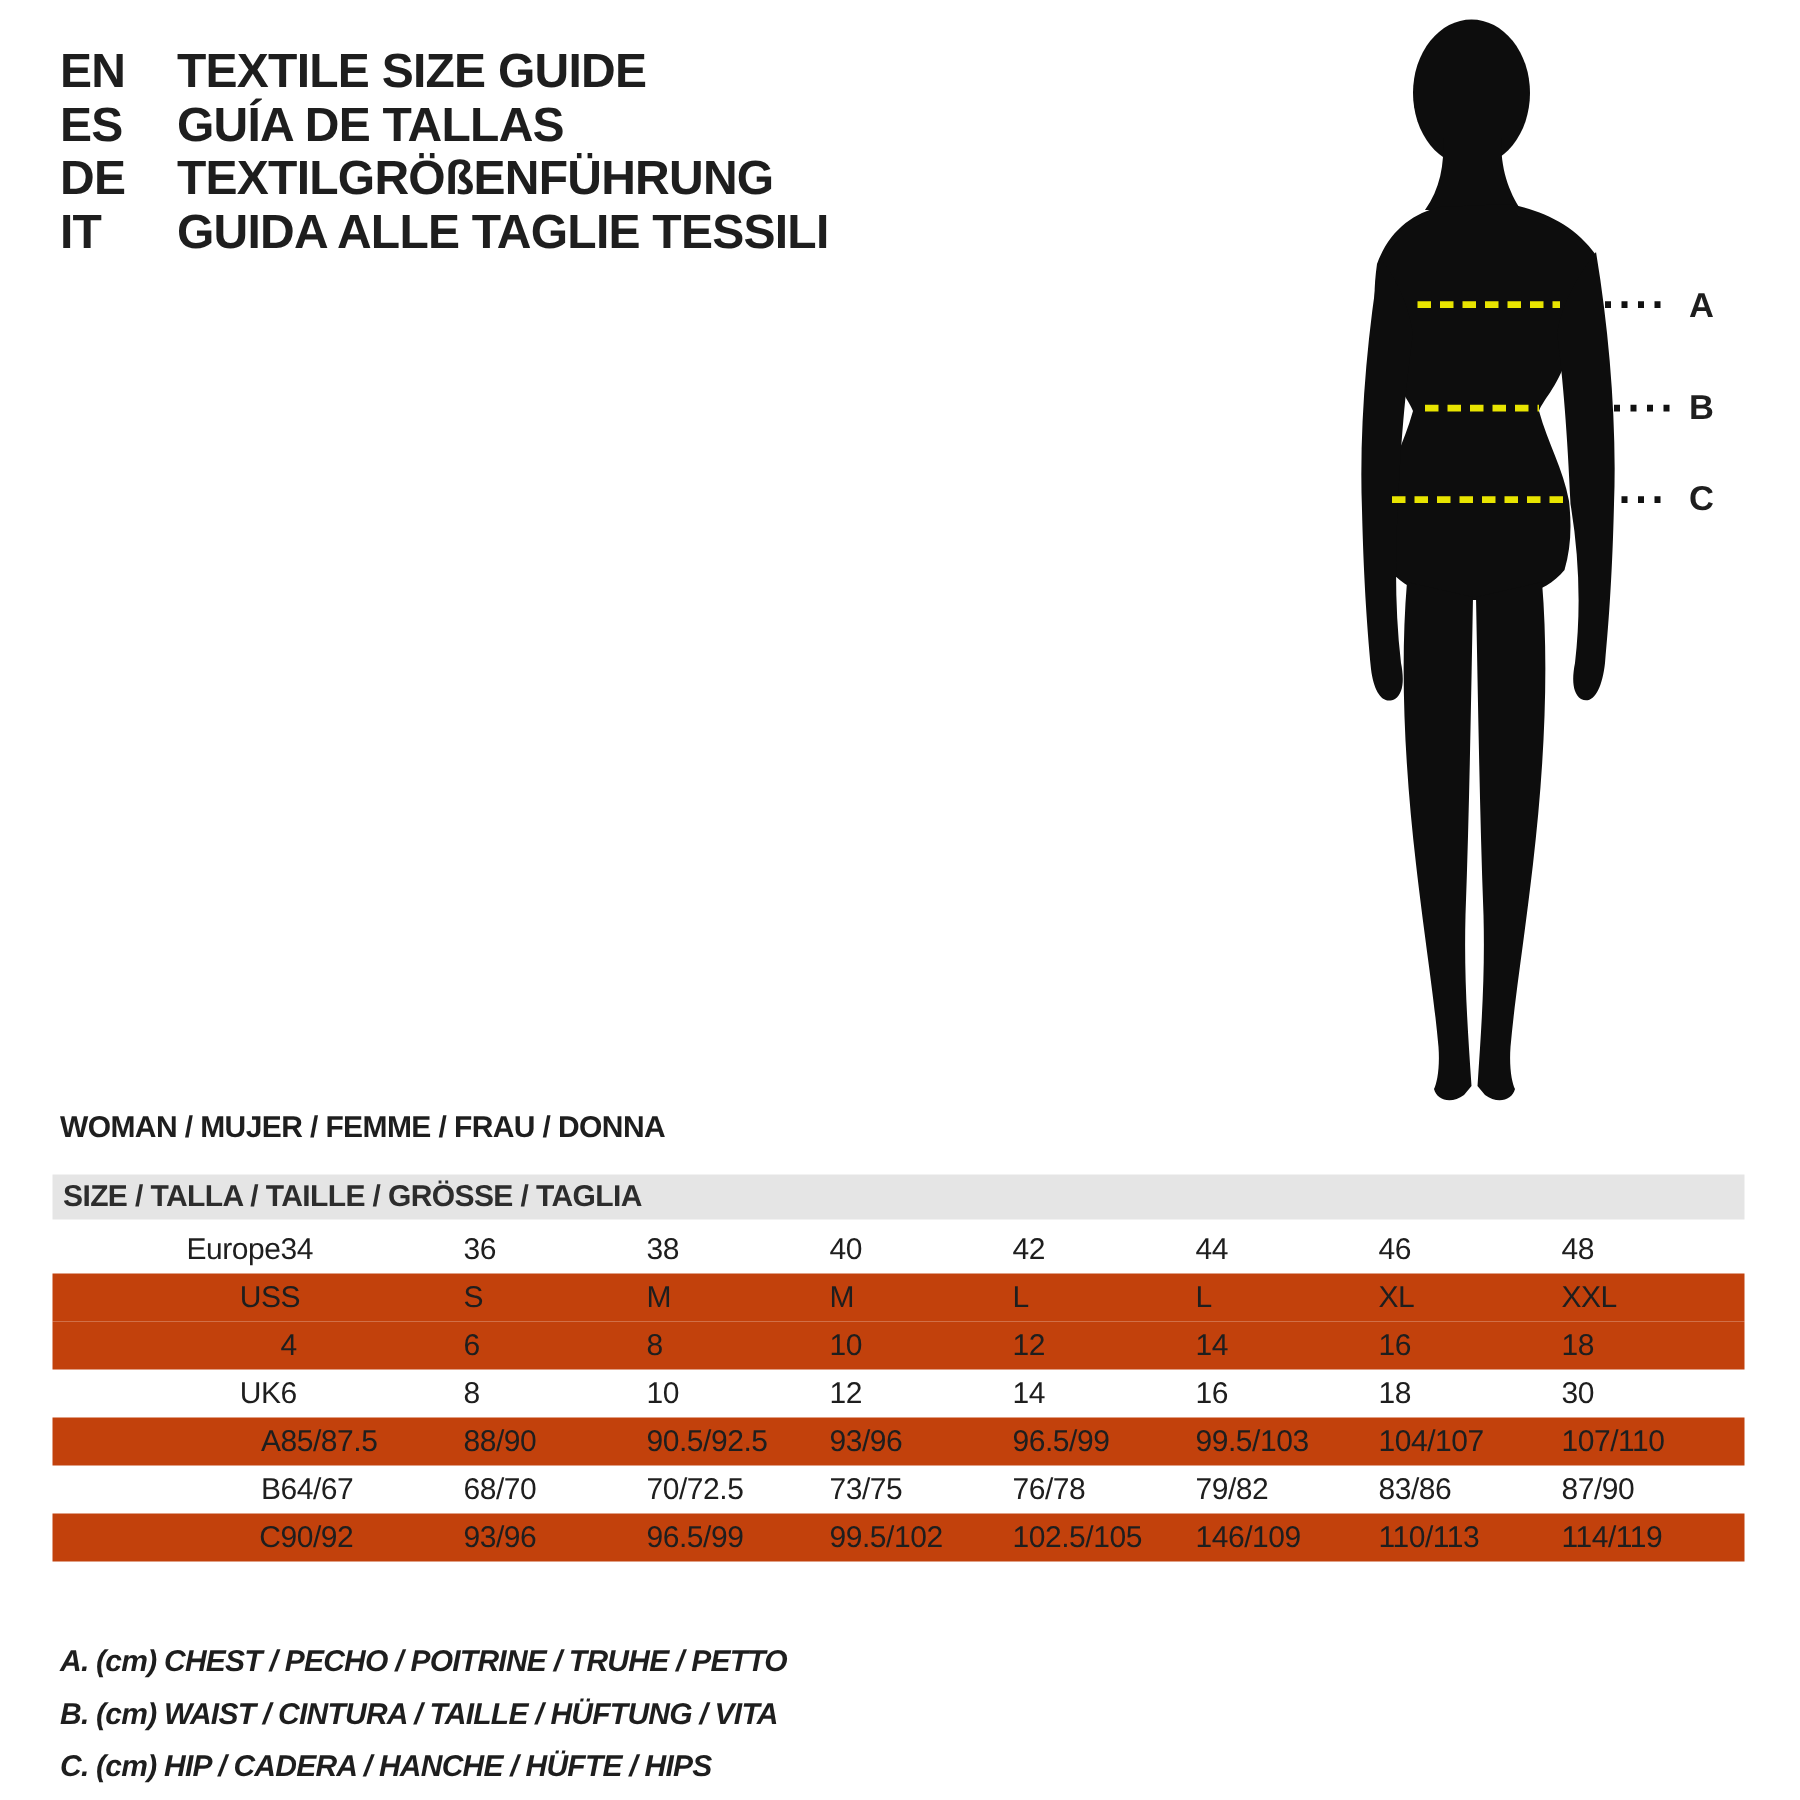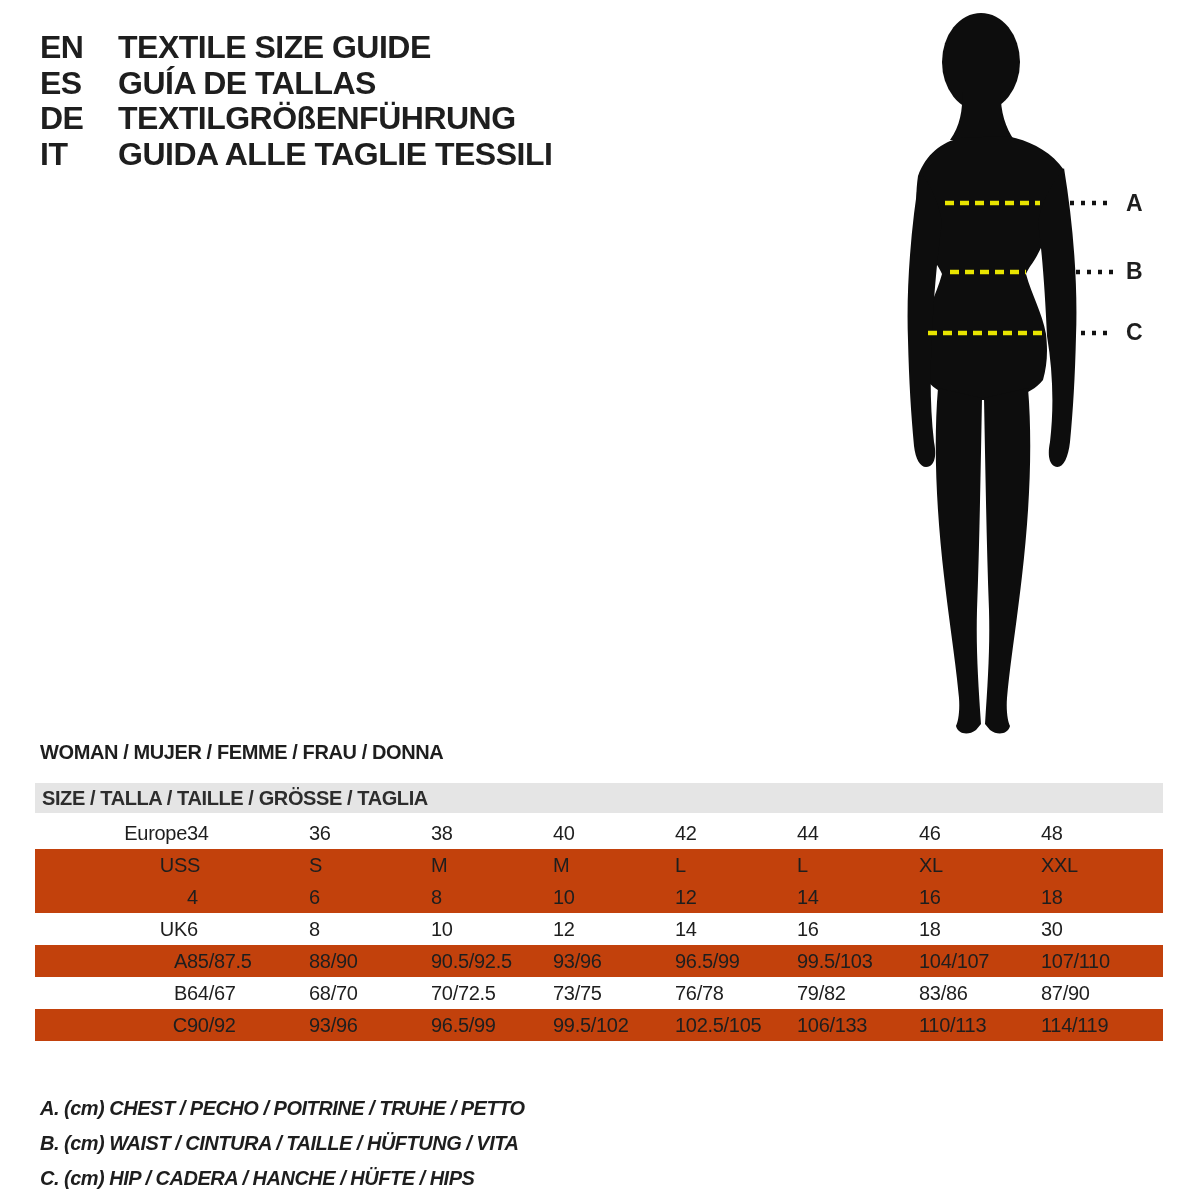--- a/index.html
+++ b/index.html
@@ -261,21 +261,21 @@
       <div class="cell-val">87/90</div>
     </div>
 
     <div class="trow shaded">
       <div class="cell-label">C</div>
       <div class="cell-val">90/92</div>
       <div class="cell-val">93/96</div>
       <div class="cell-val">96.5/99</div>
       <div class="cell-val">99.5/102</div>
       <div class="cell-val">102.5/105</div>
-      <div class="cell-val">106/133</div>
+      <div class="cell-val">146/109</div>
       <div class="cell-val">110/113</div>
       <div class="cell-val">114/119</div>
     </div>
 
   </div>
 </div>
 
 <div class="abs notes">
   <div>A. (cm) CHEST / PECHO / POITRINE / TRUHE / PETTO</div>
   <div>B. (cm) WAIST / CINTURA / TAILLE / HÜFTUNG / VITA</div>

